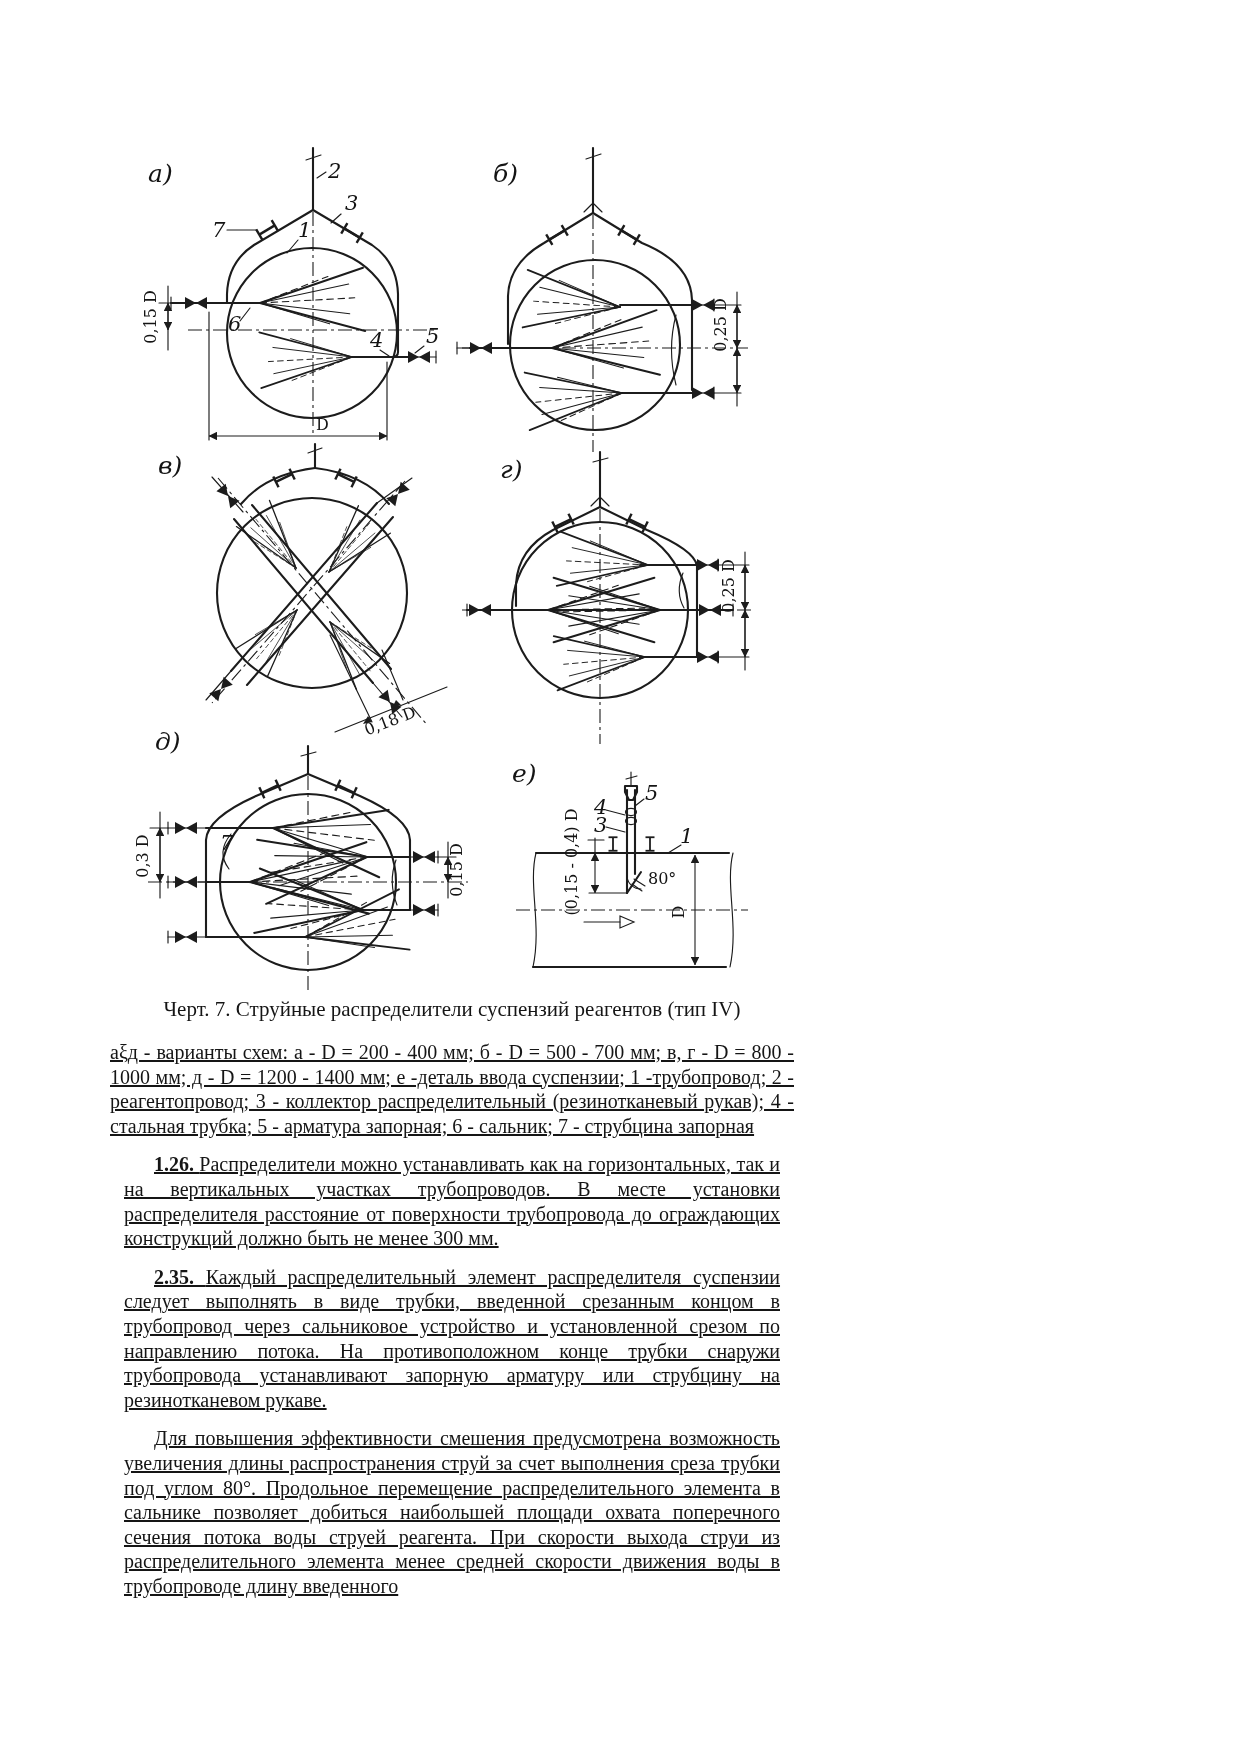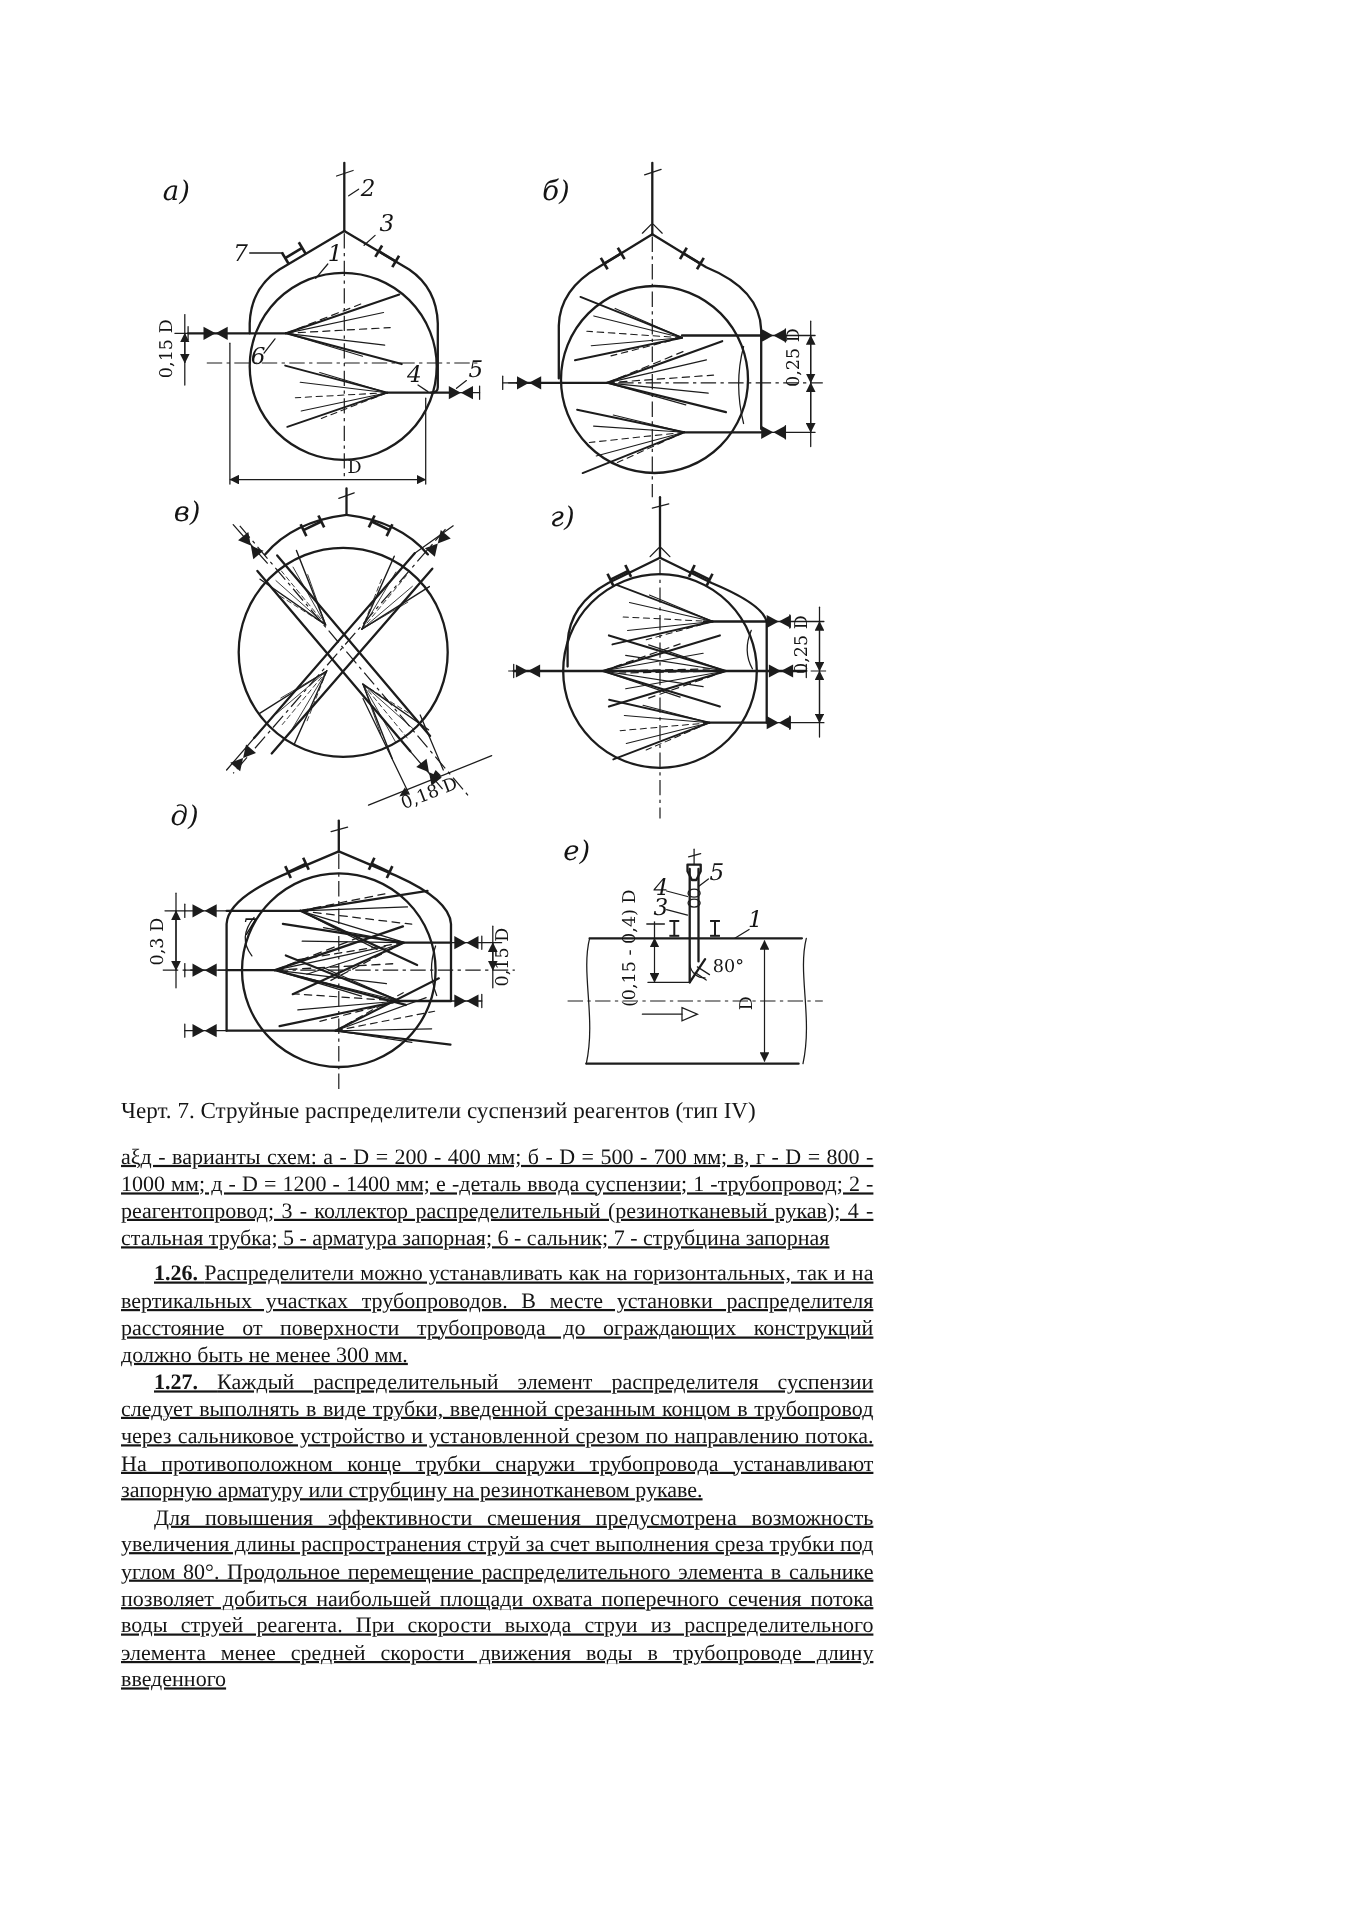--- a/index.html
+++ b/index.html
@@ -8,26 +8,26 @@
   .figure-svg{position:absolute;left:0;top:0;}
   
   .ln{stroke:#1c1c1c;stroke-width:2.1;fill:none;stroke-linecap:round;stroke-linejoin:round;}
   .thin{stroke:#1c1c1c;stroke-width:1.15;fill:none;stroke-linecap:round;}
   .dd{stroke:#1c1c1c;stroke-width:1.1;fill:none;stroke-dasharray:14 4 3 4;}
   .dim{stroke:#1c1c1c;stroke-width:1.1;fill:none;
        marker-start:url(#arr);marker-end:url(#arr);}
   .plabel{font:italic 25px "DejaVu Serif", serif;fill:#141414;}
   .callout{font:italic 21px "DejaVu Serif", serif;fill:#141414;}
   .dimtxt{font:16px "DejaVu Serif", serif;fill:#141414;}
-  .caption{position:absolute;left:110px;top:996px;width:684px;text-align:left;
+  .caption{position:absolute;left:110px;top:996px;width:684px;text-align:center;
            font-size:21px;line-height:1.25;}
   .textcol{position:absolute;left:110px;top:1040px;width:684px;
            font-size:20px;line-height:1.23;text-align:justify;text-decoration:underline;}
   .legend{margin:0 0 8px 0;text-indent:0;}
-  .para{margin:0;text-indent:30px;}
+  .para{margin:14px;text-indent:30px;}
   .para b{font-weight:bold;}
 </style>
 </head>
 <body>
 
 <div class="page">
 
 <svg class="figure-svg" width="1240" height="996" viewBox="0 0 1240 996">
   <defs>
     <marker id="arr" viewBox="0 0 10 10" refX="9.5" refY="5" markerWidth="8" markerHeight="8" orient="auto-start-reverse">
@@ -329,17 +329,17 @@
     <text class="callout" x="680" y="843">1</text>
     <line class="thin" x1="681" y1="845" x2="668" y2="853"></line>
   </g>
 </svg>
 
 <div class="caption">Черт. 7. Струйные распределители суспензий реагентов (тип IV)</div>
 
 <div class="textcol">
   <p class="legend">аξд - варианты схем: а - D = 200 - 400 мм; б - D = 500 - 700 мм; в, г - D = 800 - 1000 мм; д - D = 1200 - 1400 мм; е -деталь ввода суспензии; 1 -трубопровод; 2 - реагентопровод; 3 - коллектор распределительный (резинотканевый рукав); 4 - стальная трубка; 5 - арматура запорная; 6 - сальник; 7 - струбцина запорная</p>
   <p class="para"><b>1.26.</b> <span>Распределители можно устанавливать как на горизонтальных, так и на вертикальных участках трубопроводов. В месте установки распределителя расстояние от поверхности трубопровода до ограждающих конструкций должно быть не менее 300 мм.</span></p>
-  <p class="para"><b>1.27.</b> <span>Каждый распределительный элемент распределителя суспензии следует выполнять в виде трубки, введенной срезанным концом в трубопровод через сальниковое устройство и установленной срезом по направлению потока. На противоположном конце трубки снаружи трубопровода устанавливают запорную арматуру или струбцину на резинотканевом рукаве.</span></p>
+  <p class="para"><b>2.35.</b> <span>Каждый распределительный элемент распределителя суспензии следует выполнять в виде трубки, введенной срезанным концом в трубопровод через сальниковое устройство и установленной срезом по направлению потока. На противоположном конце трубки снаружи трубопровода устанавливают запорную арматуру или струбцину на резинотканевом рукаве.</span></p>
   <p class="para"><span>Для повышения эффективности смешения предусмотрена возможность увеличения длины распространения струй за счет выполнения среза трубки под углом 80°. Продольное перемещение распределительного элемента в сальнике позволяет добиться наибольшей площади охвата поперечного сечения потока воды струей реагента. При скорости выхода струи из распределительного элемента менее средней скорости движения воды в трубопроводе длину введенного</span></p>
 </div>
 
 </div>
 
 </body></html>

